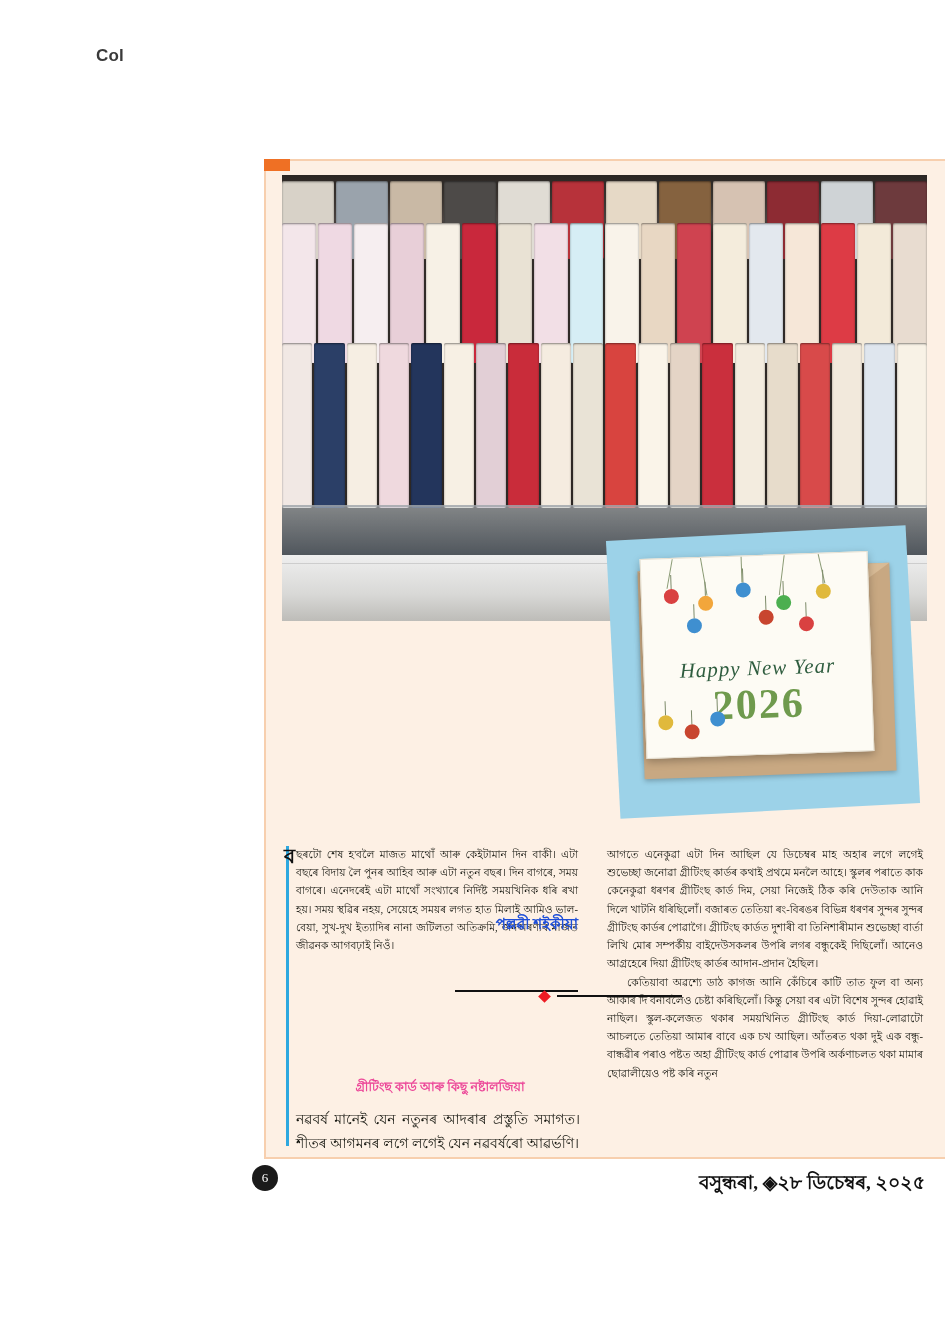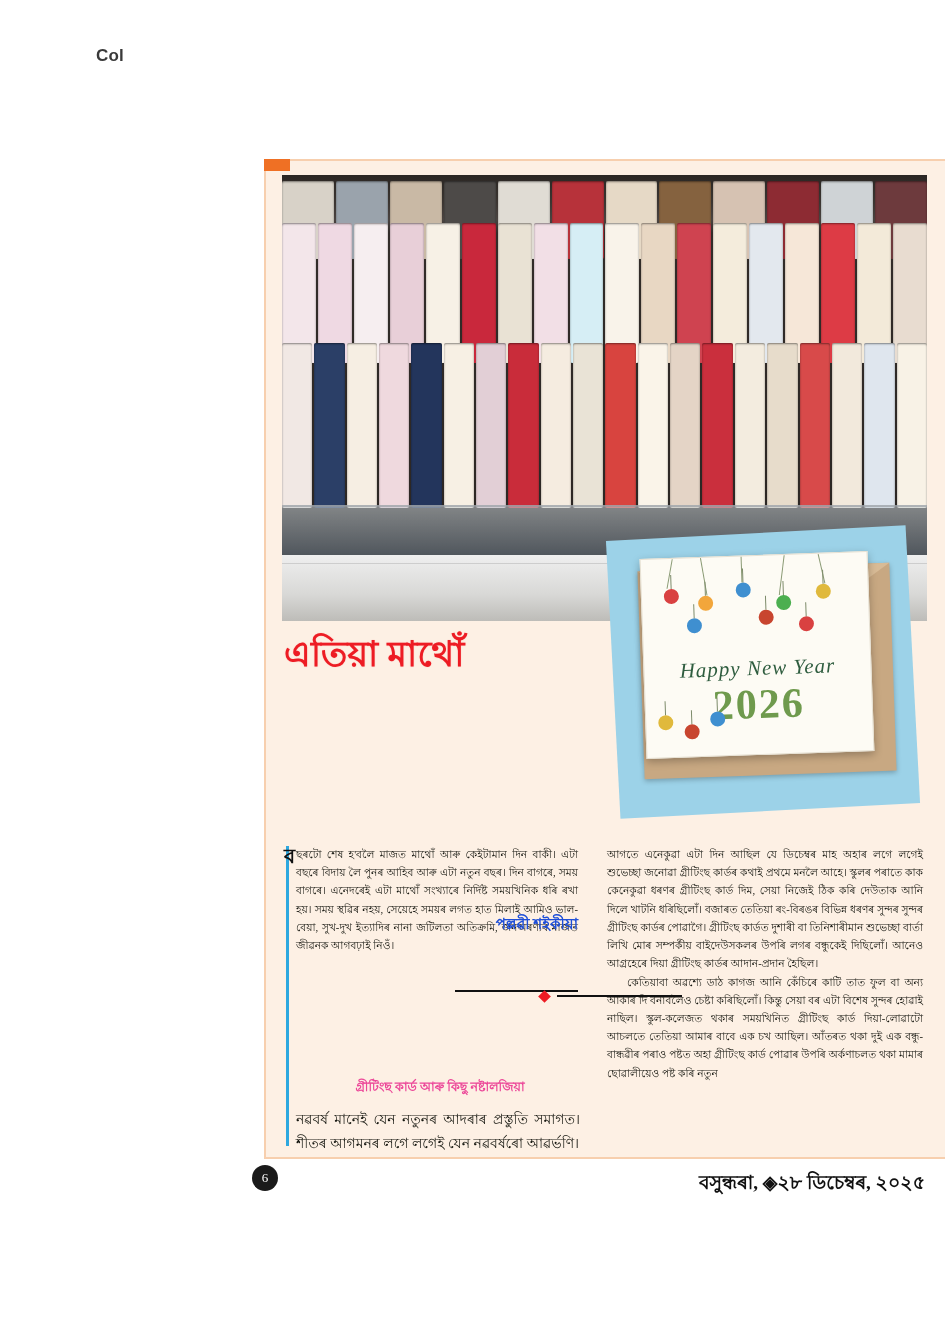--- a/index.html
+++ b/index.html
@@ -400,21 +400,20 @@
     <div class="card" style="background:#f2e9dc"></div>
     <div class="card" style="background:#dfe6ee"></div>
     <div class="card" style="background:#f8f2e6"></div>
   </div>
 
   <div class="glasscase"></div>
   <div class="counter"></div>
 </div>
 
 <div class="headline">
-  <div>এতিয়া মাথোঁ</div>
 </div>
 
 <div class="card-art">
   <div class="blue"></div>
   <div class="envelope"></div>
   <div class="greeting">
     <div class="ornaments">
       <div class="twig" style="left:28px;top:0;height:30px;transform:rotate(12deg);"></div>
       <div class="twig" style="left:62px;top:0;height:38px;transform:rotate(-8deg);"></div>
       <div class="twig" style="left:100px;top:0;height:26px;"></div>

